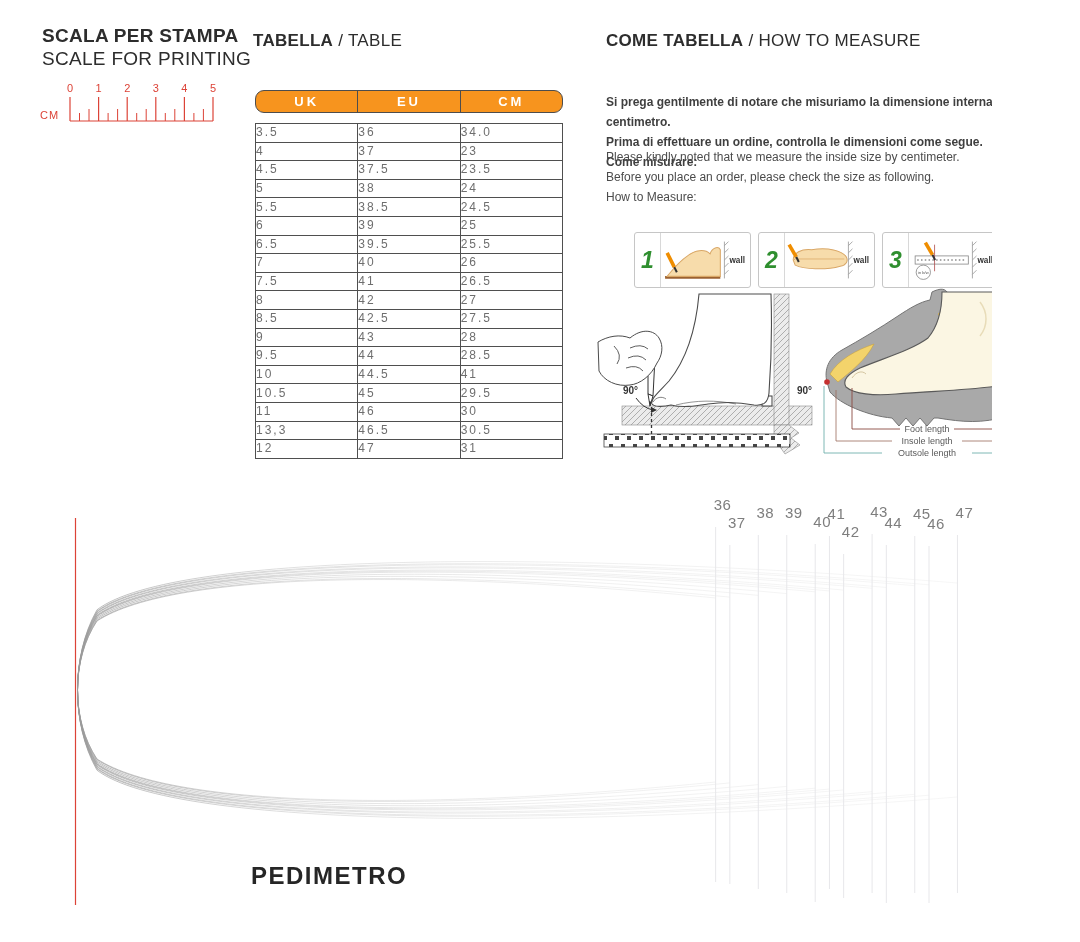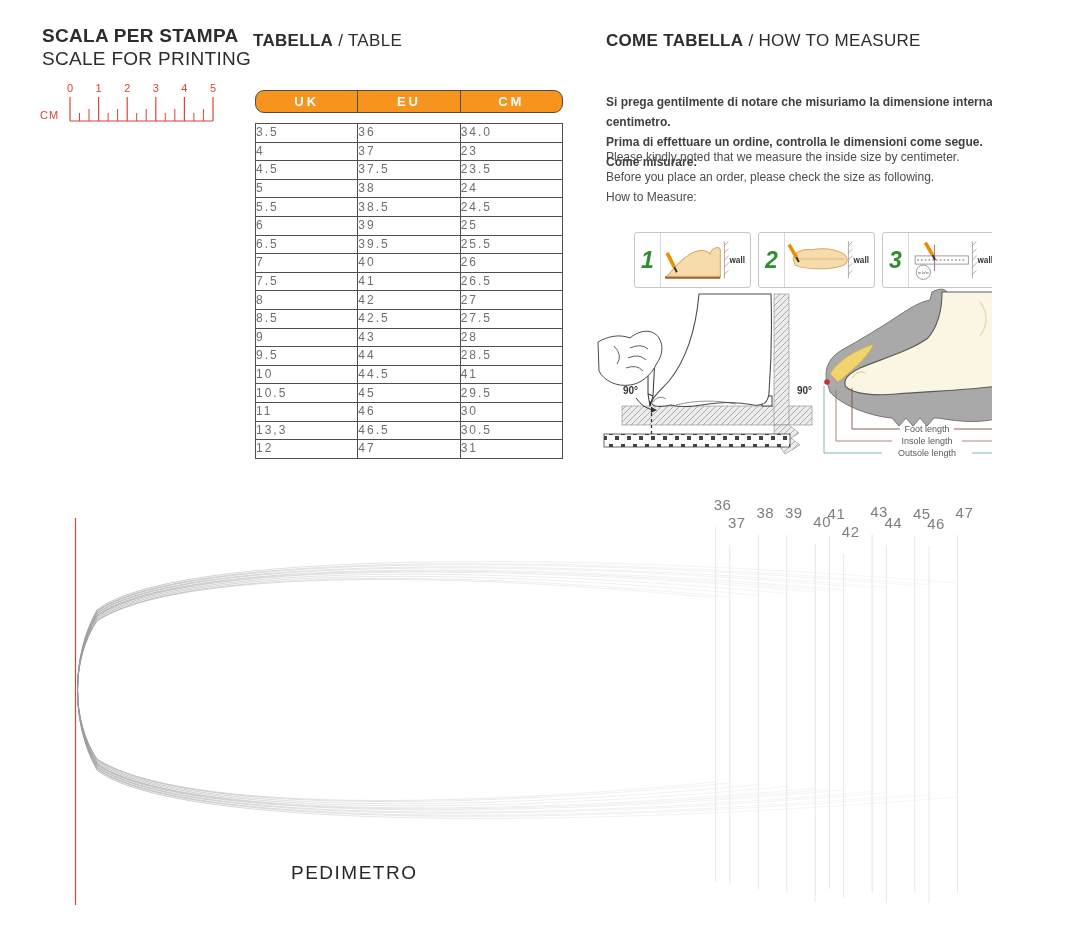--- a/index.html
+++ b/index.html
@@ -27,21 +27,21 @@
   
   #steps{display:flex;gap:7px;}
   .step-box{width:117px;height:56px;border:1px solid #c6c6c6;border-radius:3px;
             display:flex;box-sizing:border-box;background:#fff;}
   .step-num{width:25px;border-right:1px solid #d8d8d8;display:flex;align-items:center;
             justify-content:center;font-weight:bold;font-style:italic;font-size:23px;
             color:#2f8f2f;}
   .step-art{flex:1;position:relative;}
   .step-art svg{position:absolute;left:0;top:0;}
   
-  #pedimetro-label{font-size:19px;font-weight:normal;letter-spacing:1.5px;color:#262626;margin-left:40px;}
+  #pedimetro-label{font-size:24px;font-weight:bold;letter-spacing:1.5px;color:#262626;}
 </style>
 </head>
 <body>
 
 <div id="page">
 
   <div class="abs h1" style="left:42px;top:24px;">
     <div class="b">SCALA PER STAMPA</div>
     <div>SCALE FOR PRINTING</div>
   </div>

